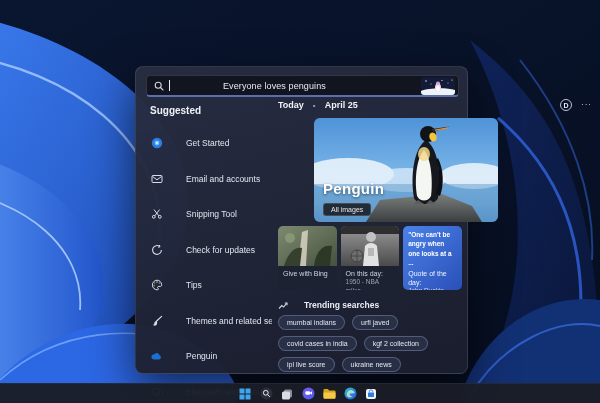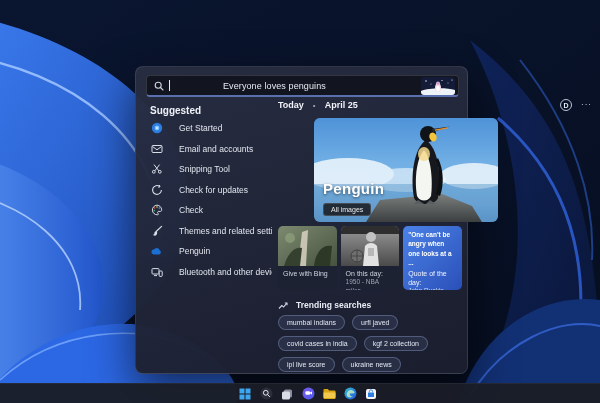--- a/index.html
+++ b/index.html
@@ -30,21 +30,21 @@
     padding:0 3px 0 7px;box-sizing:border-box;
   }
   #search-box .caret{width:1px;height:11px;background:#e8ecf5;}
   #search-text{font-size:9px;color:#e6e9f2;letter-spacing:.1px;white-space:nowrap;padding-left:48px;}
   #mini-penguin{margin-left:auto;border-radius:3px;overflow:hidden;height:18px;}
   
   #suggested-heading{
     position:absolute;left:14px;top:38px;font-size:10px;font-weight:bold;color:#eef1f7;
   }
   #suggested-list{position:absolute;left:10px;top:51px;width:126px;}
-  .s-item{display:flex;align-items:center;height:20.5px;gap:16px;padding-left:4px;border-radius:4px;cursor:default;}
+  .s-item{display:flex;align-items:center;height:20.5px;gap:23px;padding-left:4px;border-radius:4px;cursor:default;margin-top:15px;}
   .s-item .ic{width:13px;height:13px;flex:0 0 13px;display:flex;align-items:center;justify-content:center;}
   .s-item .lbl{font-size:8.5px;color:#e2e6ef;white-space:nowrap;overflow:hidden;}
   
   #today-row{
     position:absolute;left:142px;top:31px;width:316px;height:14px;
     display:flex;align-items:center;gap:9px;
   }
   #today-row .t{font-size:9px;font-weight:bold;color:#f0f2f8;}
   #today-row .sep{font-size:8px;color:#9aa3b8;}
   #avatar{
@@ -78,21 +78,21 @@
   .mini-card .cap{padding:3px 5px 0 5px;}
   .mini-card .cap .l1{font-size:7px;color:#ced4e0;line-height:1.3;}
   .mini-card .cap .l2{font-size:6.5px;color:#98a1b4;line-height:1.3;}
   #quote-card{background:linear-gradient(135deg,#4b82e8,#2a50b8);}
   #quote-card .quote{
     padding:4px 5px 0 5px;font-size:6.5px;font-weight:bold;color:#fff;line-height:1.45;height:36px;
   }
   #quote-card .cap .l1{color:#eef2ff;}
   #quote-card .cap .l2{color:#cdd8f5;}
   #trending-heading{
-    position:absolute;left:142px;top:233px;display:flex;align-items:center;gap:8px;
+    position:absolute;left:142px;top:233px;display:flex;align-items:center;gap:16px;
   }
   #trending-heading .t{font-size:8.5px;font-weight:bold;color:#e8ecf5;}
   #chips{
     position:absolute;left:142px;top:248px;width:190px;
     display:flex;flex-wrap:wrap;gap:6px 7px;
   }
   .chip{
     height:15px;line-height:14px;padding:0 8px;border-radius:8px;
     background:rgba(64,74,106,.38);border:1px solid rgba(140,155,200,.42);
     font-size:7px;color:#e2e7f2;white-space:nowrap;box-sizing:border-box;
@@ -227,21 +227,21 @@
     <div class="s-item">
       <span class="ic">
         <svg width="12" height="12" viewBox="0 0 12 12">
             <path d="M6,1.2 a4.8,4.8 0 1 0 .4,9.6 c1.4,0 1-1.2.4-1.8 c-.6-.6-.2-1.6.9-1.6 h1.8 c.8,0 1.3-.7 1.2-1.6 C10.4,3 8.4,1.2 6,1.2 Z" fill="none" stroke="#d9dee8" stroke-width="1"></path>
             <circle cx="3.6" cy="4" r=".8" fill="#e05252"></circle>
             <circle cx="6" cy="3" r=".8" fill="#e8c840"></circle>
             <circle cx="8.3" cy="4.1" r=".8" fill="#4a90e0"></circle>
             <circle cx="3.2" cy="6.6" r=".8" fill="#50b860"></circle>
           </svg>
       </span>
-      <span class="lbl">Check</span>
+      <span class="lbl">Tips</span>
     </div>
 
     <div class="s-item">
       <span class="ic">
         <svg width="12" height="12" viewBox="0 0 12 12">
             <path d="M10.6,1.4 L5.4,6.2" stroke="#d9dee8" stroke-width="1.2" stroke-linecap="round"></path>
             <path d="M5.6,6 C4.2,6 3.4,7 3.4,8.2 C3.4,9.4 2.4,9.8 1.6,9.8 C2.4,10.8 4.6,11 5.6,9.8 C6.4,8.8 6.4,7 5.6,6 Z" fill="#d9dee8"></path>
           </svg>
       </span>
       <span class="lbl">Themes and related settings</span>

